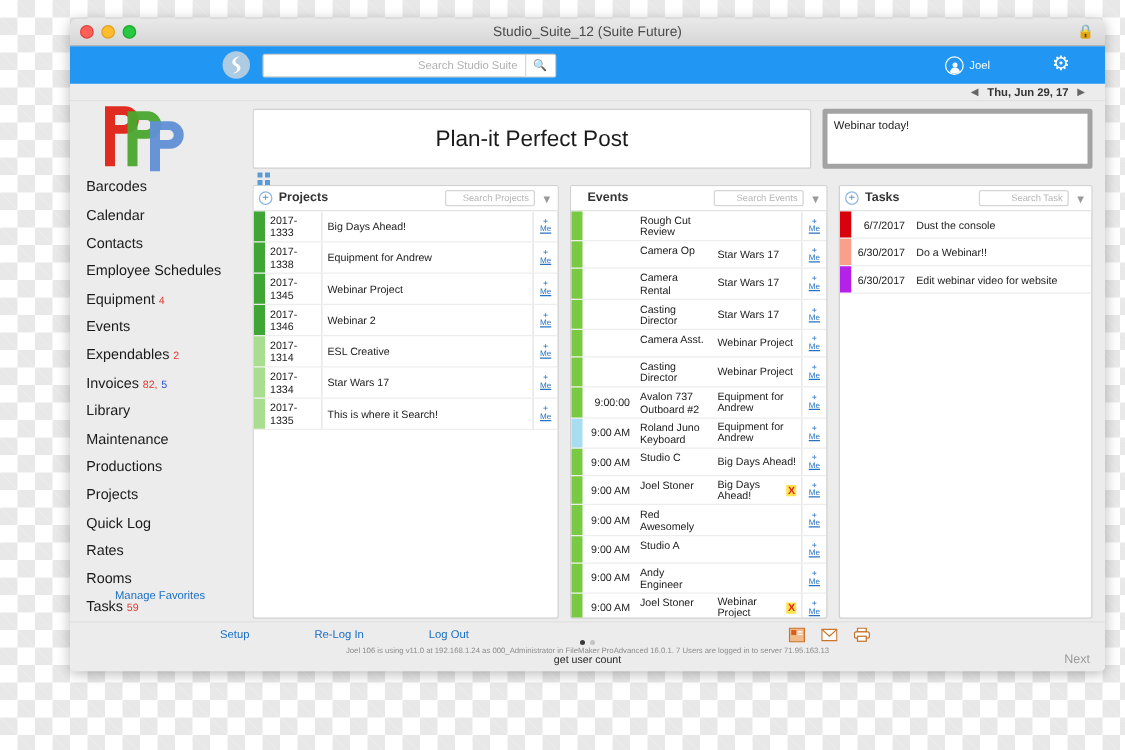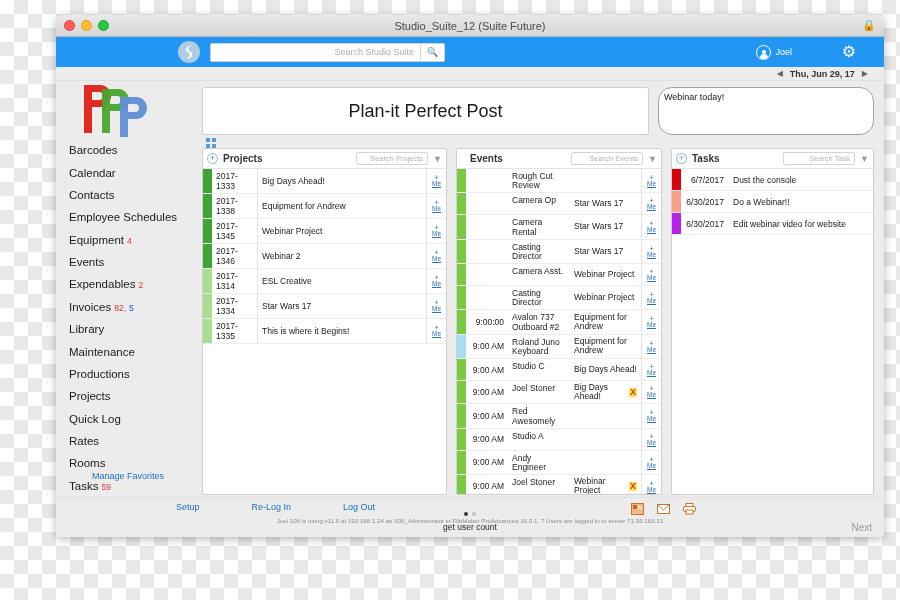--- a/index.html
+++ b/index.html
@@ -122,21 +122,21 @@
   }
   
   #content{ flex:1; padding:6px 10px 0 0; display:flex; flex-direction:column; min-width:0;}
   #toprow{ display:flex; gap:9px; flex:0 0 48px; }
   #title-panel{
     flex:1; background:#fff; border:1px solid #d0d0d0; border-radius:2px;
     display:flex; align-items:center; justify-content:center;
   }
   #main-title{ font-size:18px; color:#1b1b1b; }
   #note-panel{
-    flex:0 0 216px; background:#fff; border:1px solid #a3a3a3; border-radius:14px;
+    flex:0 0 216px; background:#fff; border:4px solid #a3a3a3; border-radius:2px;
     padding:4px 5px; font-size:9px; color:#1b1b1b;
   }
   #grid-icon-row{ height:13px; display:flex; align-items:center; padding-top:3px;}
   #grid-icon{ display:grid; grid-template-columns:repeat(2,4px); grid-template-rows:repeat(2,4px); gap:1.5px; margin-left:4px;}
   #grid-icon span{ display:block; width:4px;height:4px;background:#5b9bd5; }
   #panels{ flex:1; display:flex; gap:9px; min-height:0; padding-bottom:2px;}
   .panel{
     background:#fff; border:1px solid #d0d0d0; border-radius:2px;
     display:flex; flex-direction:column; min-width:0;
   }
@@ -373,21 +373,21 @@
                 <div class="cell proj-id">2017-1334</div>
                 <div class="cell proj-name">Star Wars 17</div>
                 <div class="addme">
                   <span class="pl">+</span>
                   <span class="me">Me</span>
                 </div>
               </div>
               <div class="row">
                 <div class="swatch" style="background: rgb(169, 221, 143);"></div>
                 <div class="cell proj-id">2017-1335</div>
-                <div class="cell proj-name">This is where it Begins!</div>
+                <div class="cell proj-name">This is where it Search!</div>
                 <div class="addme">
                   <span class="pl">+</span>
                   <span class="me">Me</span>
                 </div>
               </div>
             </div>
         </div>
 
         <div class="panel" id="events-panel">
           <div class="panel-head">

